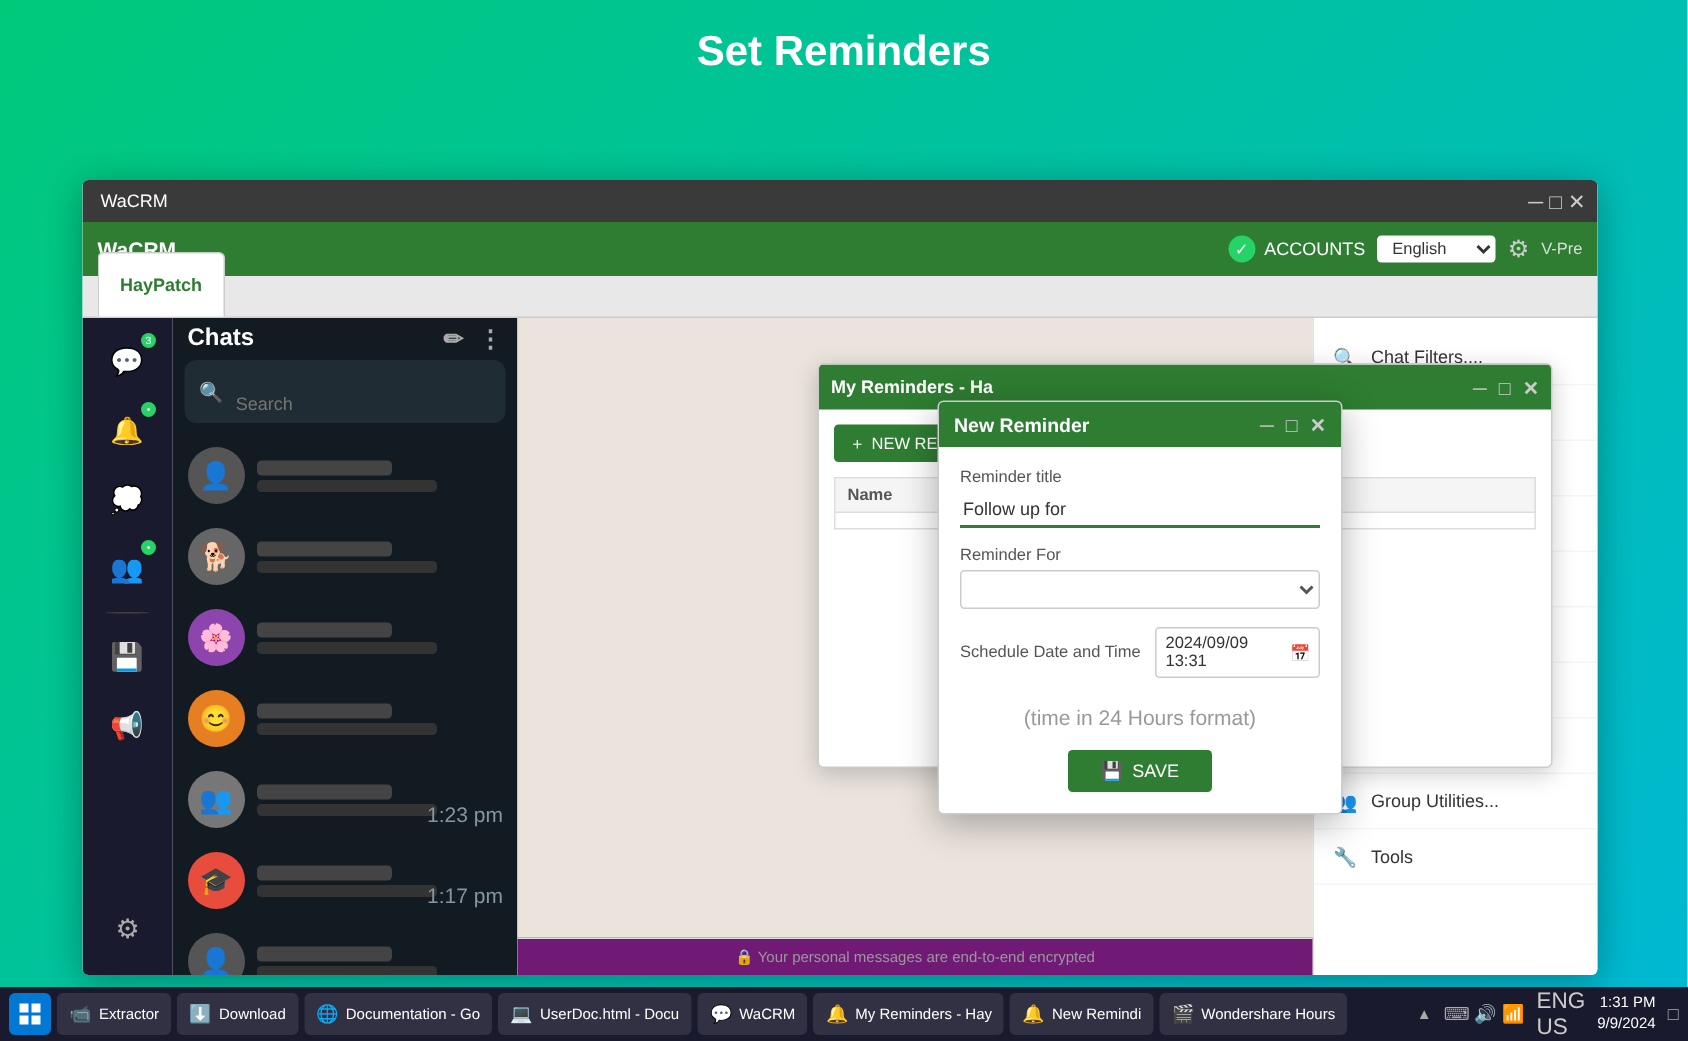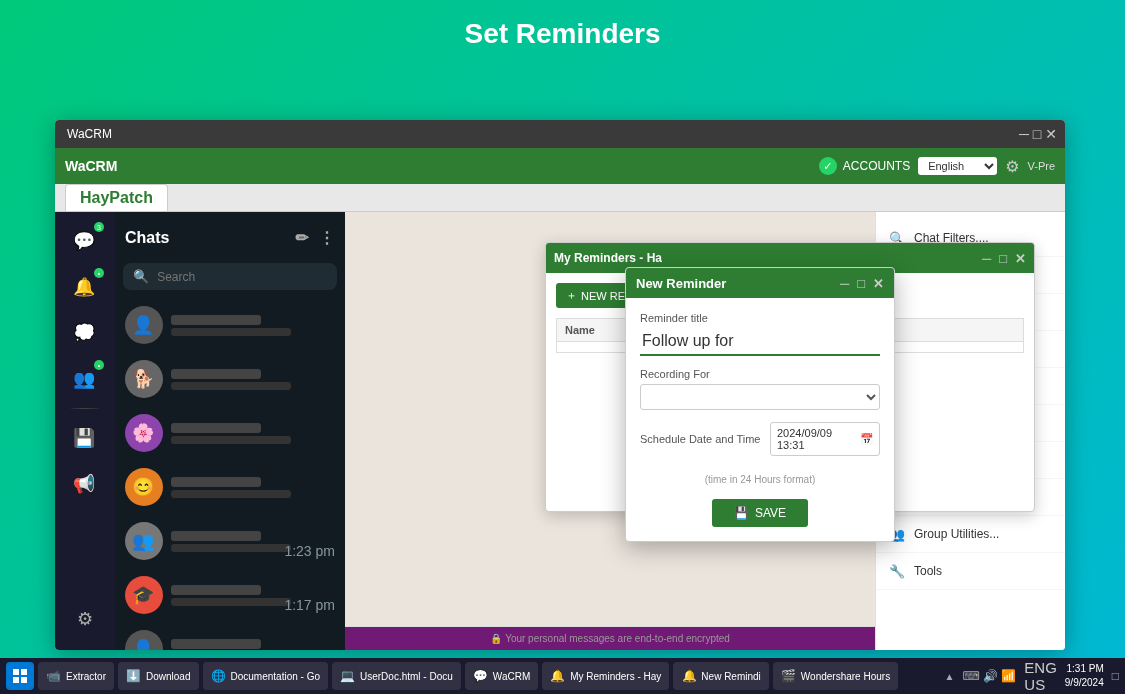--- a/index.html
+++ b/index.html
@@ -117,22 +117,22 @@
       display: flex;
       align-items: flex-end;
       padding: 0 10px;
       border-bottom: 1px solid #ccc;
     }
     .tab {
       background: #fff;
       border: 1px solid #ccc;
       border-bottom: none;
       border-radius: 4px 4px 0 0;
-      padding: 4px 14px;
-      font-size: 16px;
+      padding: 14px 14px;
+      font-size: 12px;
       color: #333;
       cursor: pointer;
     }
     .tab.active {
       background: #fff;
       font-weight: bold;
       color: #2e7d32;
     }
 
     
@@ -186,21 +186,21 @@
     
     .chat-list-panel {
       width: 230px;
       background: #111b21;
       display: flex;
       flex-direction: column;
     }
     .chat-list-header {
       display: flex;
       align-items: center;
-      padding: 16px 10px;
+      padding: 4px 10px;
       color: #fff;
       font-size: 16px;
       font-weight: bold;
     }
     .chat-list-header-icons {
       margin-left: auto;
       display: flex;
       gap: 10px;
       color: #aaa;
       font-size: 16px;
@@ -214,20 +214,21 @@
       padding: 6px 10px;
       gap: 8px;
     }
     .chat-search input {
       background: transparent;
       border: none;
       outline: none;
       color: #aaa;
       font-size: 12px;
       width: 100%;
+      margin-top: 16px;
     }
     .chat-search-icon { color: #aaa; font-size: 13px; }
     .chat-list {
       flex: 1;
       overflow-y: auto;
     }
     .chat-item {
       display: flex;
       align-items: center;
       padding: 8px 10px;
@@ -432,21 +433,21 @@
     .nr-label {
       font-size: 11px;
       color: #555;
       margin-bottom: 4px;
     }
     .nr-input {
       width: 100%;
       border: none;
       border-bottom: 2px solid #2e7d32;
       outline: none;
-      font-size: 16px;
+      font-size: 12px;
       padding: 4px 2px;
       margin-bottom: 12px;
       color: #333;
     }
     .nr-select {
       width: 100%;
       border: 1px solid #ccc;
       border-radius: 3px;
       padding: 5px 6px;
       font-size: 11px;
@@ -468,21 +469,21 @@
       border-radius: 3px;
       padding: 4px 6px;
       font-size: 11px;
       color: #333;
       width: 110px;
       display: flex;
       align-items: center;
       justify-content: space-between;
       gap: 28px;
     }
-    .nr-hint { font-size: 10px; color: #999; margin-bottom: 14px; text-align: center; }
+    .nr-hint { font-size: 14px; color: #999; margin-bottom: 14px; text-align: center; }
     .nr-save-btn {
       background: #2e7d32;
       color: #fff;
       border: none;
       border-radius: 3px;
       padding: 7px 22px;
       font-size: 12px;
       cursor: pointer;
       display: flex;
       align-items: center;
@@ -742,21 +743,21 @@
           <div class="nr-titlebar-controls">
             <span>─</span>
             <span>□</span>
             <span>✕</span>
           </div>
         </div>
         <div class="nr-body">
           <div class="nr-label">Reminder title</div>
           <input class="nr-input" type="text" value="Follow up for" style="">
 
-          <div class="nr-label">Recording For</div>
+          <div class="nr-label">Reminder For</div>
           <select class="nr-select">
             <option value=""></option>
           </select>
 
           <div class="nr-datetime-row">
             <span class="nr-datetime-label">Schedule Date and Time</span>
             <div class="nr-datetime-input">
               <span>2024/09/09 13:31</span>
               <span>📅</span>
             </div>

